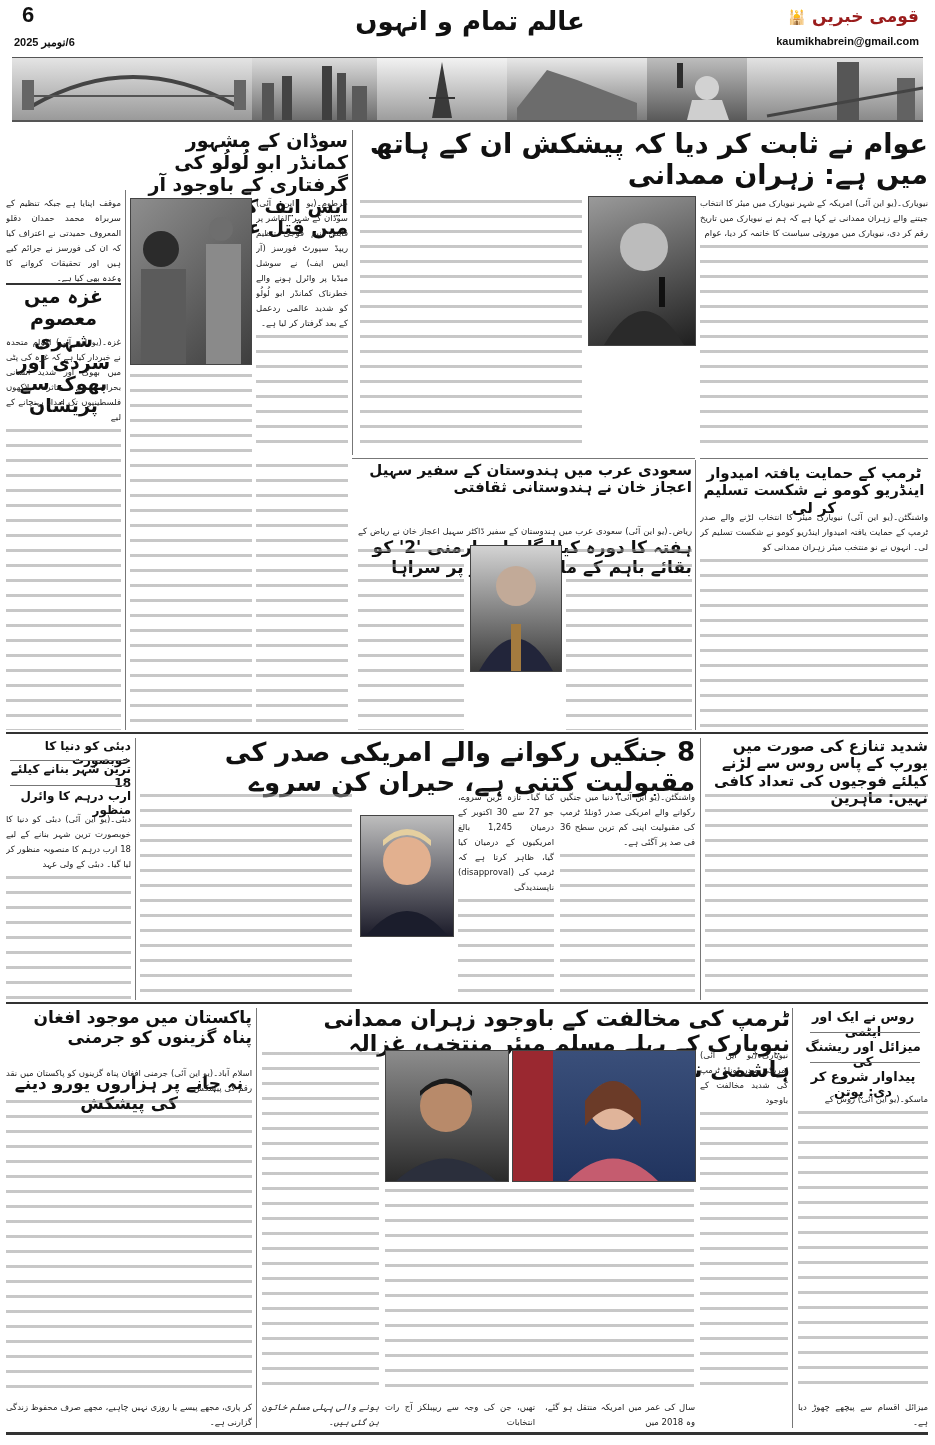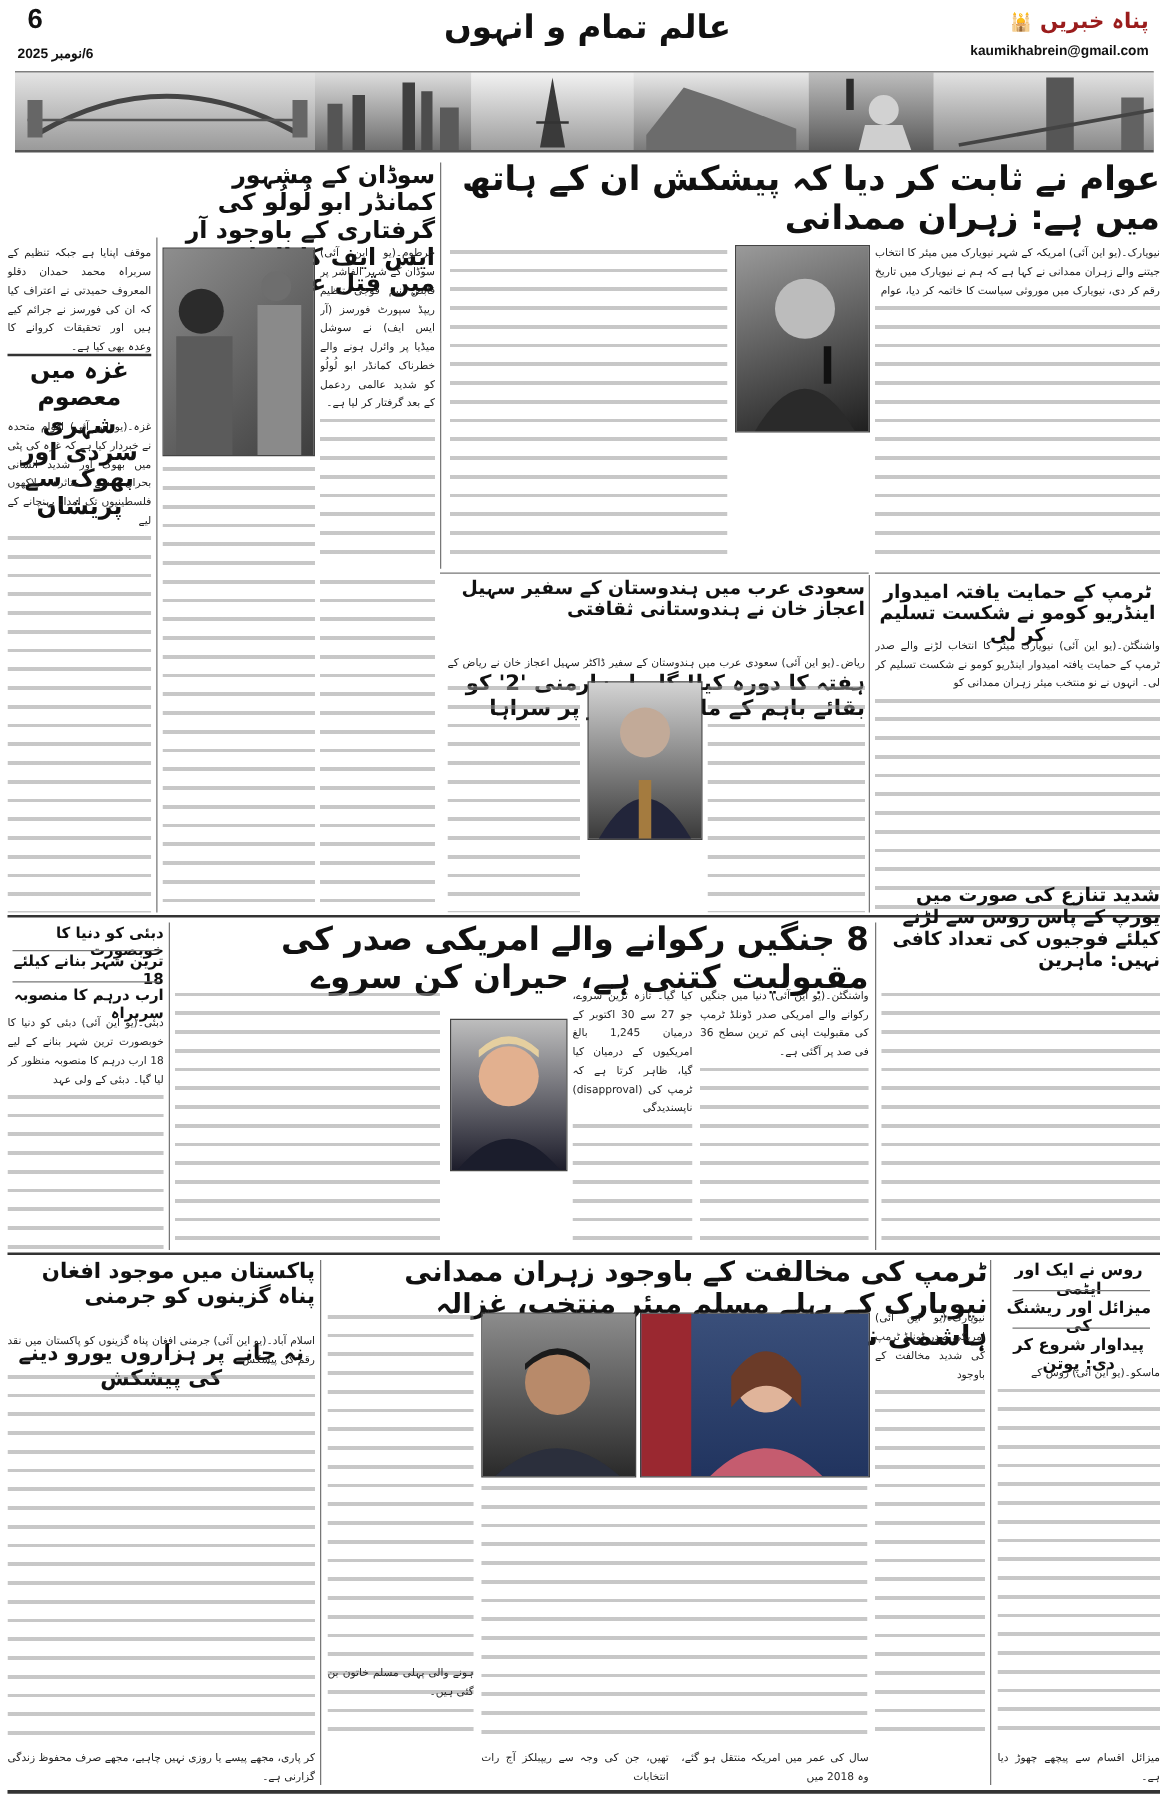--- a/index.html
+++ b/index.html
@@ -26,21 +26,21 @@
   .hline{position:absolute;height:1px;background:#777;}
   .hline.thick{height:2px;background:#333;}
 </style>
 </head>
 <body>
 
 <div class="abs hdr-page">6</div>
 <div class="abs hdr-date">6/نومبر 2025</div>
 <div class="abs hdr-title">عالم تمام و انہوں</div>
 <div class="abs hdr-logo">
-  <span>پناہ خبریں</span>
+  <span>قومی خبریں</span>
   <span class="ico">🕌</span>
 </div>
 <div class="abs hdr-email">kaumikhabrein@gmail.com</div>
 
 <div class="abs banner">
   <div class="seg" style="left:0;width:240px;background:linear-gradient(180deg,#e4e4e4,#9a9a9a);">
     <svg width="240" height="62">
         <path d="M20 48 Q120 -10 225 48" stroke="#444" stroke-width="4" fill="none"></path>
         <line x1="10" y1="38" x2="232" y2="38" stroke="#555" stroke-width="2"></line>
         <rect x="10" y="22" width="12" height="30" fill="#666"></rect>
@@ -155,21 +155,21 @@
 </div>
 <div class="abs col" style="left:566px;top:545px;width:126px;height:185px;">
     <span class="filler"></span>
   </div>
 <div class="abs col" style="left:358px;top:545px;width:106px;height:185px;">
     <span class="filler"></span>
   </div>
 
 <div class="hline thick" style="left:6px;top:732px;width:922px;"></div>
 
-<div class="abs hl" style="left:705px;top:708px;width:223px;font-size:15px;">شدید تنازع کی صورت میں یورپ کے پاس روس سے لڑنے کیلئے فوجیوں کی تعداد کافی نہیں: ماہرین</div>
+<div class="abs hl" style="left:705px;top:738px;width:223px;font-size:15px;">شدید تنازع کی صورت میں یورپ کے پاس روس سے لڑنے کیلئے فوجیوں کی تعداد کافی نہیں: ماہرین</div>
 <div class="abs col" style="left:705px;top:790px;width:223px;height:210px;">
   <span class="filler"></span>
 </div>
 <div class="vline" style="left:700px;top:738px;height:262px;"></div>
 
 <div class="abs hl big" style="left:140px;top:738px;width:555px;font-size:26px;">8 جنگیں رکوانے والے امریکی صدر کی مقبولیت کتنی ہے، حیران کن سروے</div>
 <div class="abs col" style="left:560px;top:790px;width:135px;height:210px;">
   <span>واشنگٹن۔(یو این آئی) دنیا میں جنگیں رکوانے والے امریکی صدر ڈونلڈ ٹرمپ کی مقبولیت اپنی کم ترین سطح 36 فی صد پر آگئی ہے۔</span>
   <span class="filler"></span>
 </div>
@@ -186,21 +186,21 @@
 </div>
 <div class="abs col" style="left:140px;top:790px;width:212px;height:210px;">
     <span class="filler"></span>
   </div>
 <div class="vline" style="left:135px;top:738px;height:262px;"></div>
 
 <div class="abs hl" style="left:6px;top:740px;width:125px;font-size:12px;">دبئی کو دنیا کا خوبصورت</div>
 <div class="hline" style="left:10px;top:760px;width:118px;"></div>
 <div class="abs hl" style="left:6px;top:763px;width:125px;font-size:12px;">ترین شہر بنانے کیلئے 18</div>
 <div class="hline" style="left:10px;top:785px;width:118px;"></div>
-<div class="abs hl" style="left:6px;top:790px;width:125px;font-size:12px;">ارب درہم کا منصوبہ سربراہ</div>
+<div class="abs hl" style="left:6px;top:790px;width:125px;font-size:12px;">ارب درہم کا وائرل منظور</div>
 <div class="abs col" style="left:6px;top:812px;width:125px;height:188px;">
   <span>دبئی۔(یو این آئی) دبئی کو دنیا کا خوبصورت ترین شہر بنانے کے لیے 18 ارب درہم کا منصوبہ منظور کر لیا گیا۔ دبئی کے ولی عہد</span>
   <span class="filler"></span>
 </div>
 
 <div class="hline thick" style="left:6px;top:1002px;width:922px;"></div>
 
 <div class="abs hl" style="left:798px;top:1010px;width:130px;font-size:13px;text-align:center;">روس نے ایک اور ایٹمی</div>
 <div class="hline" style="left:810px;top:1032px;width:110px;"></div>
 <div class="abs hl" style="left:798px;top:1040px;width:130px;font-size:13px;text-align:center;">میزائل اور ریشنگ کی</div>
@@ -241,17 +241,17 @@
 <div class="vline" style="left:256px;top:1008px;height:420px;"></div>
 
 <div class="abs hl" style="left:6px;top:1008px;width:246px;font-size:17px;">پاکستان میں موجود افغان پناہ گزینوں کو جرمنی</div>
 <div class="abs hl" style="left:6px;top:1074px;width:246px;font-size:17px;text-align:center;">نہ جانے پر ہزاروں یورو دینے کی پیشکش</div>
 <div class="abs col" style="left:6px;top:1066px;width:246px;height:326px;">
   <span>اسلام آباد۔(یو این آئی) جرمنی افغان پناہ گزینوں کو پاکستان میں نقد رقم کی پیشکش</span>
   <span class="filler"></span>
 </div>
 
 <div class="abs col" style="left:6px;top:1400px;width:246px;height:28px;"><span>کر پاری، مجھے پیسے یا روزی نہیں چاہیے، مجھے صرف محفوظ زندگی گزارنی ہے۔</span></div>
-<div class="abs col" style="left:262px;top:1332px;width:117px;height:28px;"><span>ہونے والی پہلی مسلم خاتون بن گئی ہیں۔</span></div>
+<div class="abs col" style="left:262px;top:1400px;width:117px;height:28px;font-style:italic;"><span>ہونے والی پہلی مسلم خاتون بن گئی ہیں۔</span></div>
 <div class="abs col" style="left:385px;top:1400px;width:150px;height:28px;"><span>تھیں، جن کی وجہ سے ریپبلکز آج رات انتخابات</span></div>
 <div class="abs col" style="left:545px;top:1400px;width:150px;height:28px;"><span>سال کی عمر میں امریکہ منتقل ہو گئے، وہ 2018 میں</span></div>
 <div class="abs col" style="left:798px;top:1400px;width:130px;height:28px;"><span>میزائل اقسام سے پیچھے چھوڑ دیا ہے۔</span></div>
 <div class="hline thick" style="left:6px;top:1432px;width:922px;height:3px;"></div>
 
 </body></html>

